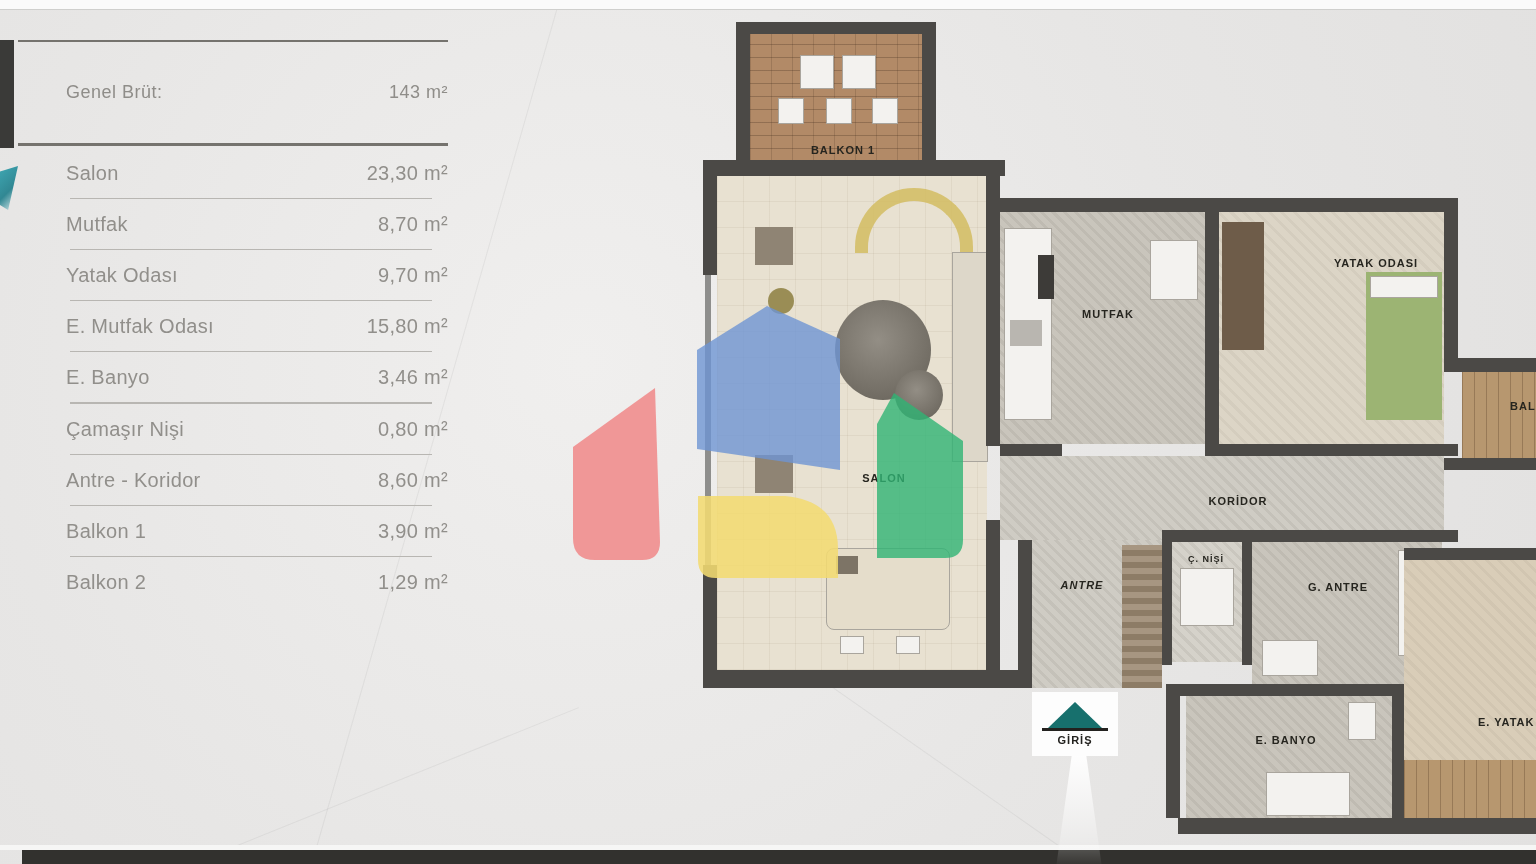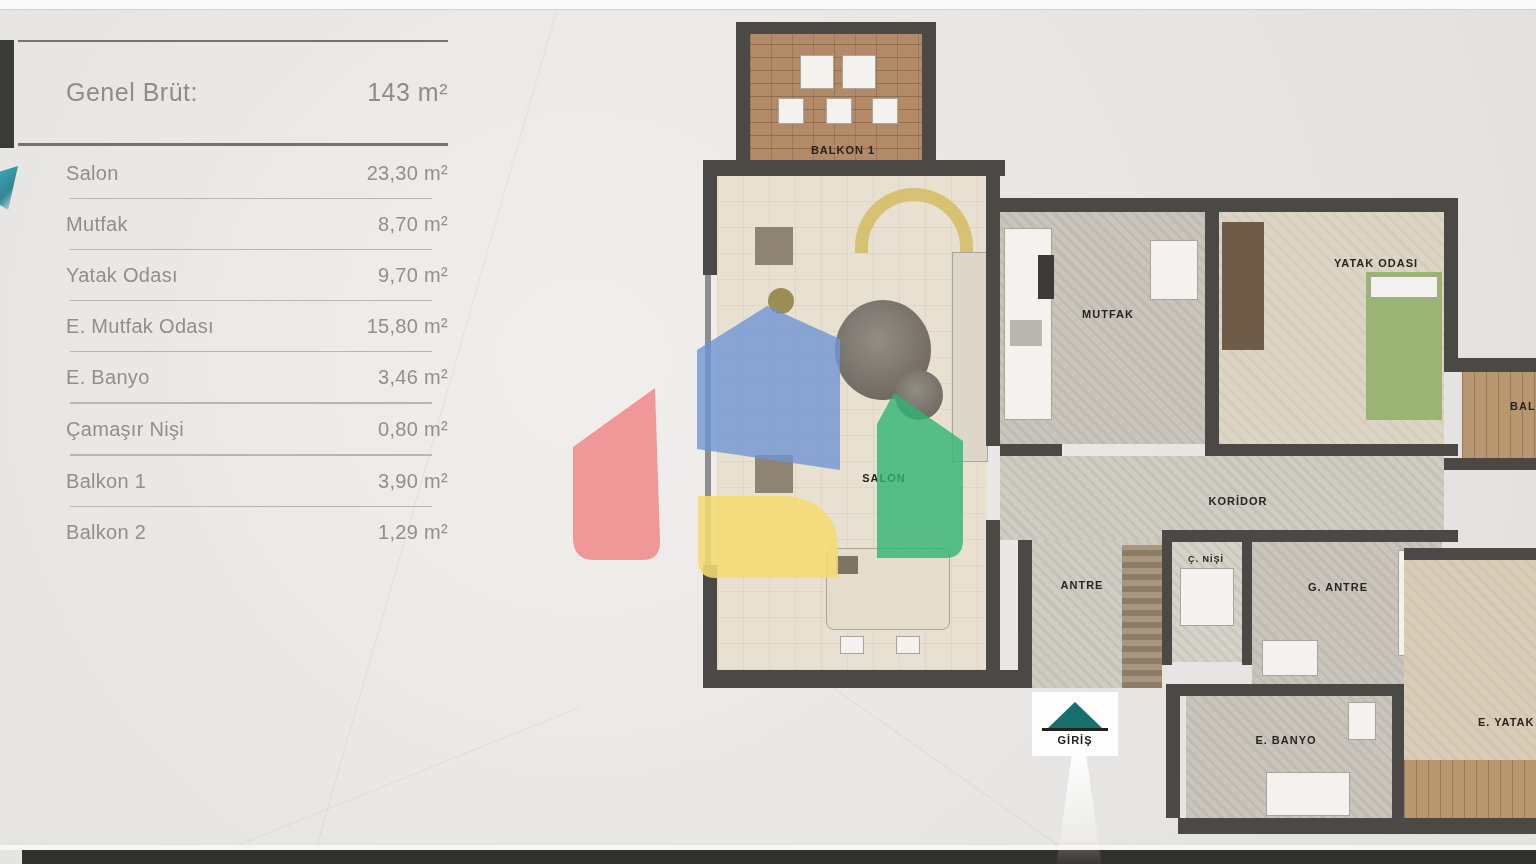--- a/index.html
+++ b/index.html
@@ -17,21 +17,21 @@
 
   
   .side-block{position:absolute;left:0;top:40px;width:14px;height:108px;background:#3a3a38;}
   .logo-fragment{position:absolute;left:-8px;top:166px;width:26px;height:44px;
     background:linear-gradient(135deg,#2fa8b5 0%,#1d7d8a 60%,#e8f4f5 100%);
     clip-path:polygon(0 18%,100% 0,62% 100%,0 78%);opacity:.9;}
   .brut-box{position:absolute;left:18px;top:40px;width:430px;height:106px;
     border-top:2px solid #75736e;border-bottom:3px solid #75736e;
     display:flex;align-items:center;justify-content:space-between;
     padding:0 0 0 48px;box-sizing:border-box;}
-  .brut-box .lbl,.brut-box .val{font-size:25px;color:#8f8d89;letter-spacing:.5px;}
+  .brut-box .lbl,.brut-box .val{font-size:18px;color:#8f8d89;letter-spacing:.5px;}
   .rows{position:absolute;left:18px;top:148px;width:430px;}
   .row{height:50px;display:flex;align-items:center;justify-content:space-between;padding-left:48px;box-sizing:border-box;}
   .row .lbl,.row .val{font-size:20px;color:#918f8b;letter-spacing:.3px;}
   .sep{height:1px;background:#b8b6b2;margin-left:52px;margin-right:16px;}
 
   
   .wall{position:absolute;background:#4b4946;}
   .win{position:absolute;background:#8e8e8c;}
   .floor-salon{position:absolute;background-color:#e8e1d1;
     background-image:repeating-linear-gradient(0deg,rgba(120,100,70,.08) 0 1px,transparent 1px 26px),
@@ -108,20 +108,24 @@
       <span class="lbl">E. Banyo</span>
       <span class="val">3,46 m²</span>
     </div>
       <div class="sep"></div>
       <div class="sep"></div>
     <div class="row">
       <span class="lbl">Çamaşır Nişi</span>
       <span class="val">0,80 m²</span>
     </div>
       <div class="sep"></div>
+    <div class="row">
+      <span class="lbl">Antre - Koridor</span>
+      <span class="val">8,60 m²</span>
+    </div>
       <div class="sep"></div>
     <div class="row">
       <span class="lbl">Balkon 1</span>
       <span class="val">3,90 m²</span>
     </div>
       <div class="sep"></div>
     <div class="row">
       <span class="lbl">Balkon 2</span>
       <span class="val">1,29 m²</span>
     </div>
@@ -210,21 +214,21 @@
   <div class="entr-base" style="left:1042px;top:728px;width:66px;height:3px;"></div>
   <div class="girls-label" style="left:1075px;top:734px;">GİRİŞ</div>
   <div class="beam" style="left:1056px;top:756px;width:46px;height:112px;"></div>
 
   <div class="plabel" style="left:843px;top:150px;">BALKON 1</div>
   <div class="plabel" style="left:1108px;top:314px;">MUTFAK</div>
   <div class="plabel" style="left:1376px;top:263px;">YATAK ODASI</div>
   <div class="plabel" style="left:884px;top:478px;">SALON</div>
   <div class="plabel cut" style="left:1510px;top:400px;">BALKON 2</div>
   <div class="plabel" style="left:1238px;top:501px;">KORİDOR</div>
-  <div class="plabel" style="left:1082px;top:585px;">ANTRE</div>
+  <div class="plabel" style="left:1082px;top:585px;font-style:italic;">ANTRE</div>
   <div class="plabel" style="left:1206px;top:559px;font-size:9px;">Ç. NİŞİ</div>
   <div class="plabel" style="left:1338px;top:587px;">G. ANTRE</div>
   <div class="plabel" style="left:1286px;top:740px;">E. BANYO</div>
   <div class="plabel cut" style="left:1478px;top:716px;">E. YATAK ODASI</div>
 
   <svg class="watermark" width="420" height="300" viewBox="0 0 420 300">
     <path d="M13,167 L95,108 L100,262 Q100,280 82,280 L35,280 Q13,280 13,258 Z" fill="#f08484" fill-opacity="0.82"></path>
     <path d="M137,70 L207,26 L280,59 L280,190 L137,169 Z" fill="#6e95d3" fill-opacity="0.80"></path>
     <path d="M317,144 L334,113 L403,161 L403,260 Q403,278 385,278 L317,278 Z" fill="#2fb474" fill-opacity="0.80"></path>
     <path d="M138,216 L225,216 Q278,221 278,269 L278,298 L156,298 Q138,298 138,280 Z" fill="#f3db72" fill-opacity="0.88"></path>

